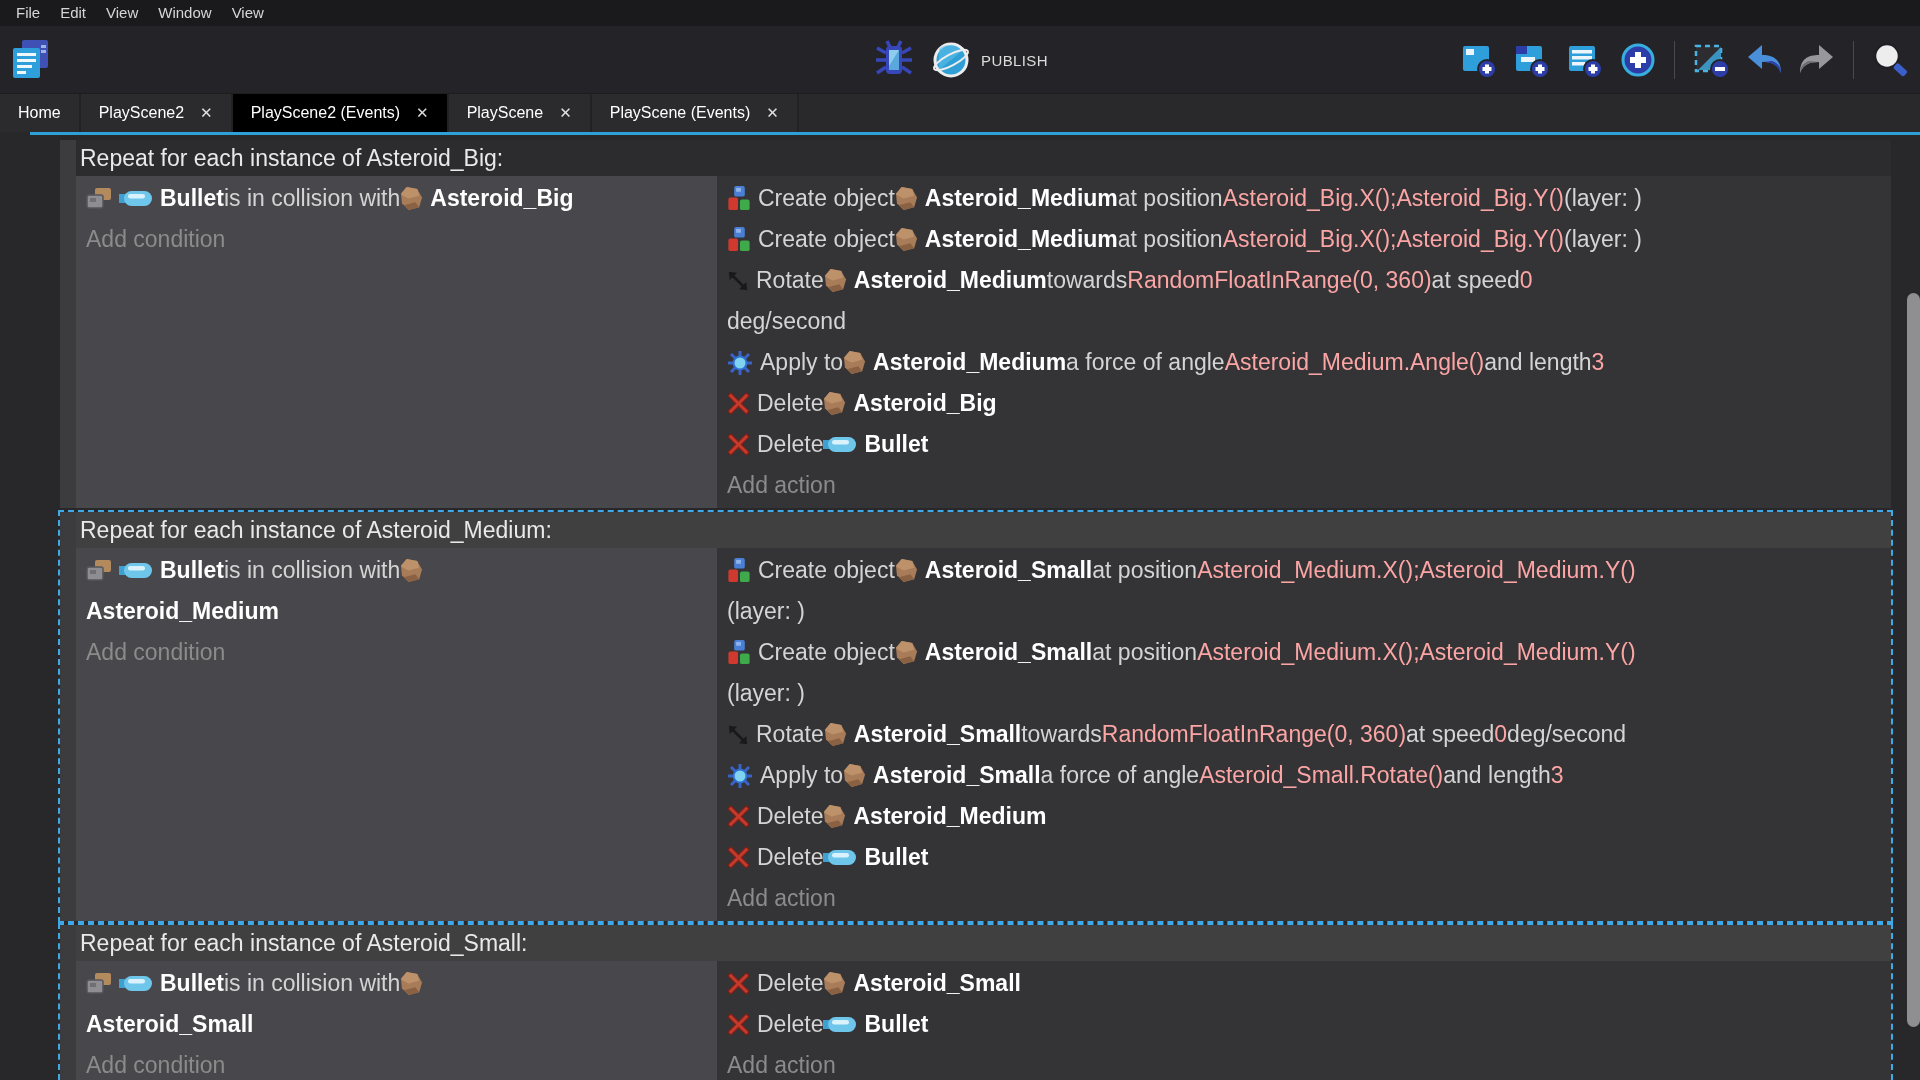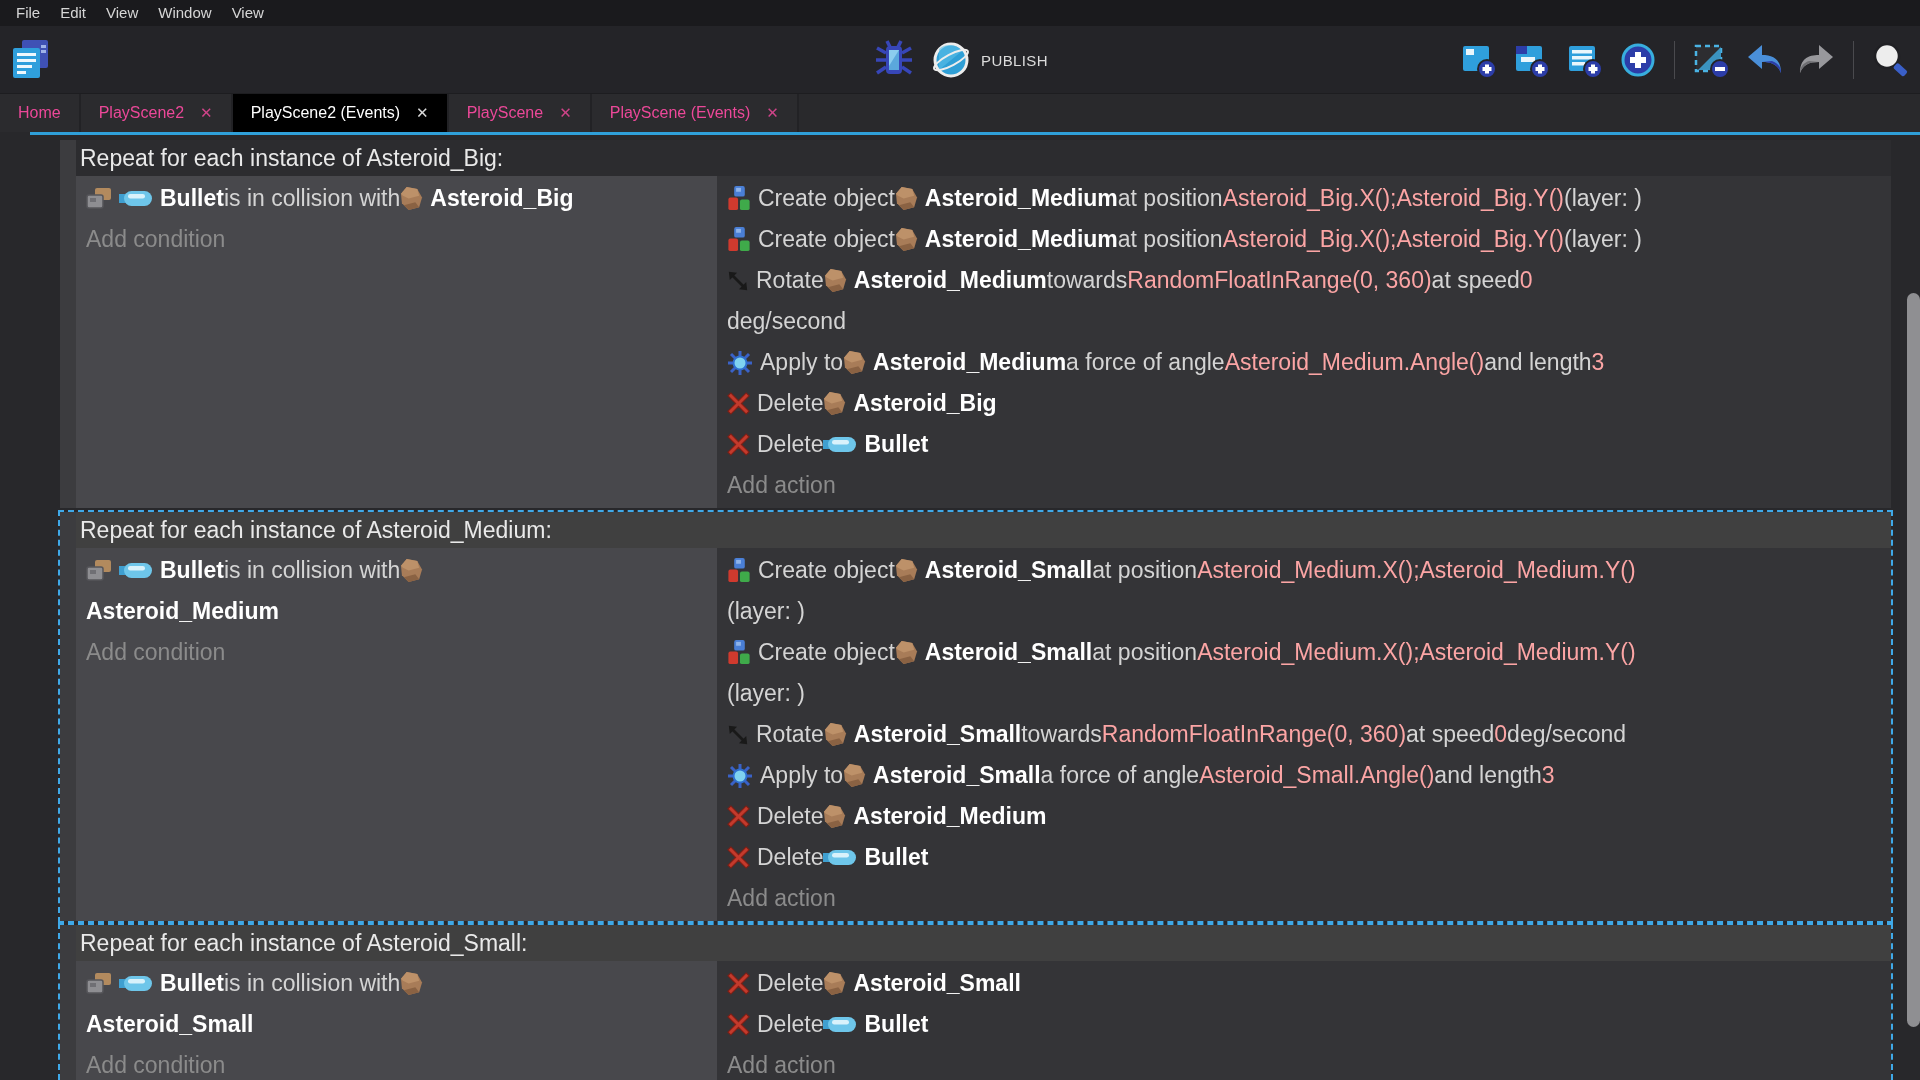--- a/index.html
+++ b/index.html
@@ -15,21 +15,21 @@
   .tool-btn{width:44px;height:48px;display:flex;align-items:center;justify-content:center;flex:none;}
   .app-btn{margin-left:8px;}
   .toolbar-center{position:absolute;left:50%;top:0;height:68px;transform:translateX(-50%);display:flex;align-items:center;gap:14px;}
   .label-btn{display:flex;align-items:center;gap:9px;height:68px;}
   .label-btn span{color:#dcdcdc;font-size:15px;letter-spacing:.4px;}
   .toolbar-right{position:absolute;right:8px;top:0;height:68px;display:flex;align-items:center;gap:9px;}
   .vsep{width:1px;height:38px;background:#4a4a4e;margin:0 5px;flex:none;}
 
   
   .tabbar{height:38px;background:#29292c;display:flex;align-items:stretch;}
-  .tab{display:flex;align-items:center;gap:16px;padding:0 18px;font-size:16px;color:#ec4899;
+  .tab{display:flex;align-items:center;gap:16px;padding:0 18px;font-size:16px;color:#ffffff;
        background:#2b2b2e;border-right:2px solid #222225;white-space:nowrap;}
   .tab.active{background:#000000;color:#ffffff;}
   .tab .close{font-size:15px;color:inherit;opacity:.85;}
   .blue-line{height:3px;background:#2f9fd8;margin-left:30px;}
 
   
   .events{position:relative;height:945px;background:#28282b;padding:3px 0 4px 58px;box-sizing:border-box;overflow:hidden;}
   .event{width:1835px;box-sizing:border-box;display:flex;border:2px solid transparent;}
   .event.selected{border:2px dashed #3fa9e8;}
   .handle{width:16px;background:#3c3c3f;flex:none;}
@@ -513,21 +513,21 @@
                   <span class="seg-plain">Apply to </span>
                   <span class="ic">
                     <svg width="23" height="25" viewBox="0 0 24 26">
                       <polygon points="7,1 18,3 23,12 20,22 9,25 2,18 1,8" fill="#a87c58"></polygon>
                       <polygon points="7,1 18,3 20,10 9,13 3,10 1,8" fill="#bd9169"></polygon>
                       <polygon points="20,22 9,25 4,20 16,17" fill="#8a6243"></polygon>
                     </svg>
                   </span>
                   <span class="seg-object">Asteroid_Small</span>
                   <span class="seg-plain"> a force of angle </span>
-                  <span class="seg-expr">Asteroid_Small.Angle()</span>
+                  <span class="seg-expr">Asteroid_Small.Rotate()</span>
                   <span class="seg-plain"> and length </span>
                   <span class="seg-expr">3</span>
                 </div>
                 <div class="line">
                   <span class="ic">
                     <svg width="23" height="23" viewBox="0 0 24 24">
                       <path d="M4 1 L12 9 L20 1 L23 4 L15 12 L23 20 L20 23 L12 15 L4 23 L1 20 L9 12 L1 4 Z" fill="#c43a2c" stroke="#7e1f16" stroke-width="1.2"></path>
                     </svg>
                   </span>
                   <span class="seg-plain">Delete </span>

